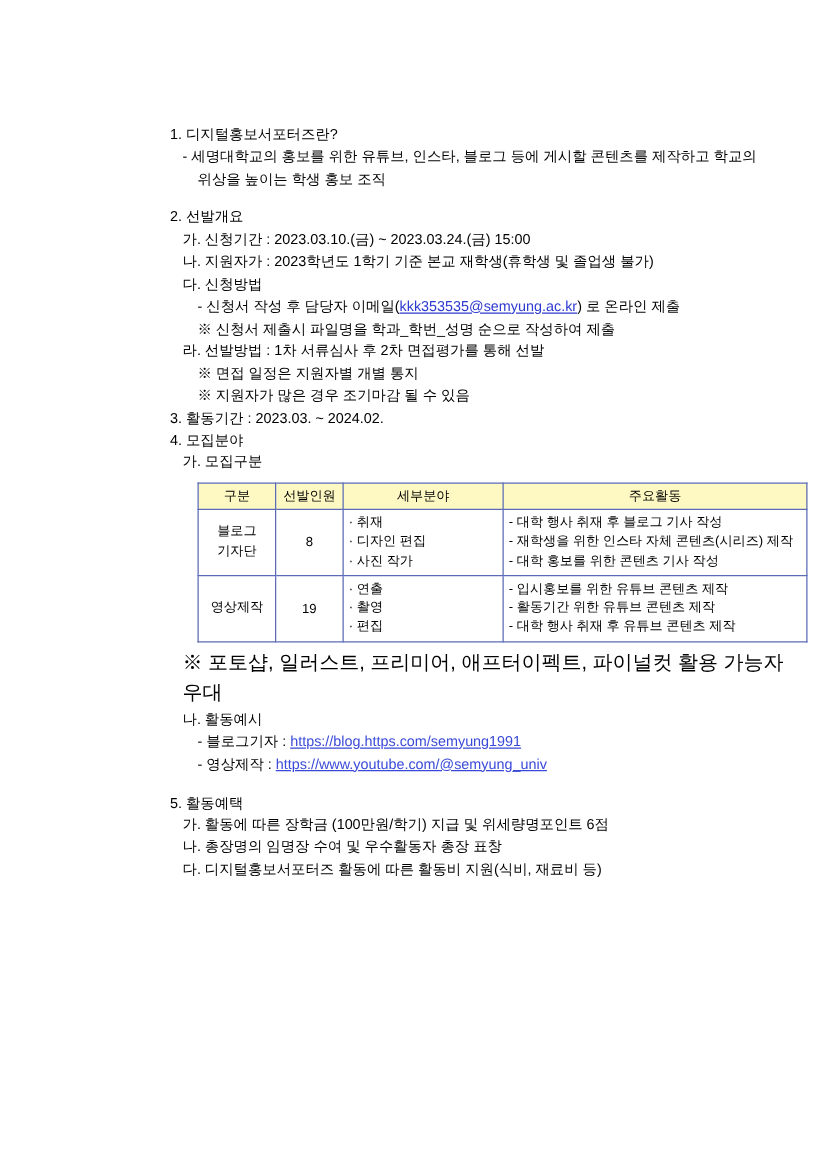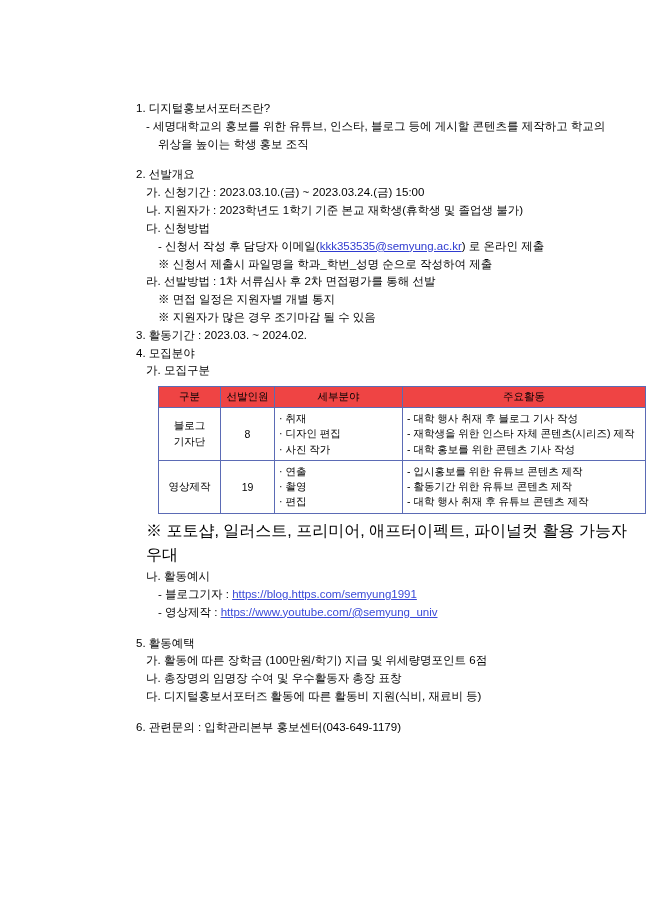--- a/index.html
+++ b/index.html
@@ -43,21 +43,21 @@
     margin-top: 6px;
     width: 488px;
     font-size: 10.5px;
   }
   table.recruit th, table.recruit td {
     border: 1px solid #5b6bb5;
     padding: 3px 4px;
     vertical-align: middle;
   }
   table.recruit thead th {
-    background: #ef4444;
+    background: #fef9c3;
     text-align: center;
     font-weight: normal;
     height: 20px;
     font-size: 10.5px;
   }
   td.c-div {
     text-align: center;
     width: 62px;
     line-height: 1.5;
   }
@@ -158,15 +158,14 @@
 
   <div class="gap-md"></div>
 
   <div class="line">5. 활동예택</div>
   <div class="line indent1">가. 활동에 따른 장학금 (100만원/학기) 지급 및 위세량명포인트 6점</div>
   <div class="line indent1">나. 총장명의 임명장 수여 및 우수활동자 총장 표창</div>
   <div class="line indent1">다. 디지털홍보서포터즈 활동에 따른 활동비 지원(식비, 재료비 등)</div>
 
   <div class="gap-md"></div>
 
-  <div class="line">6. 관련문의 : 입학관리본부 홍보센터(043-649-1179)</div>
 
 </div>
 
 </body></html>

